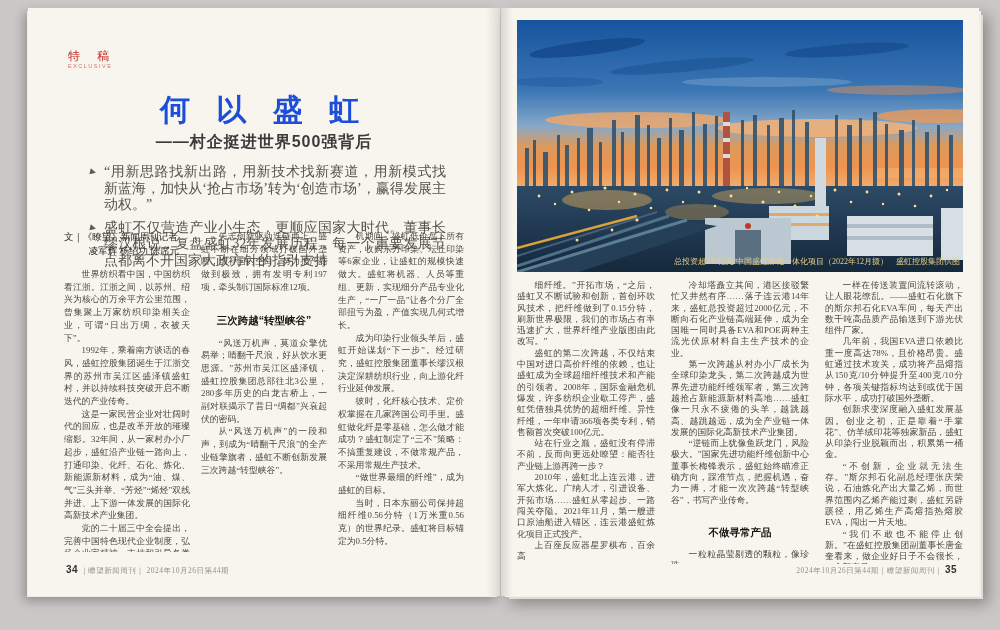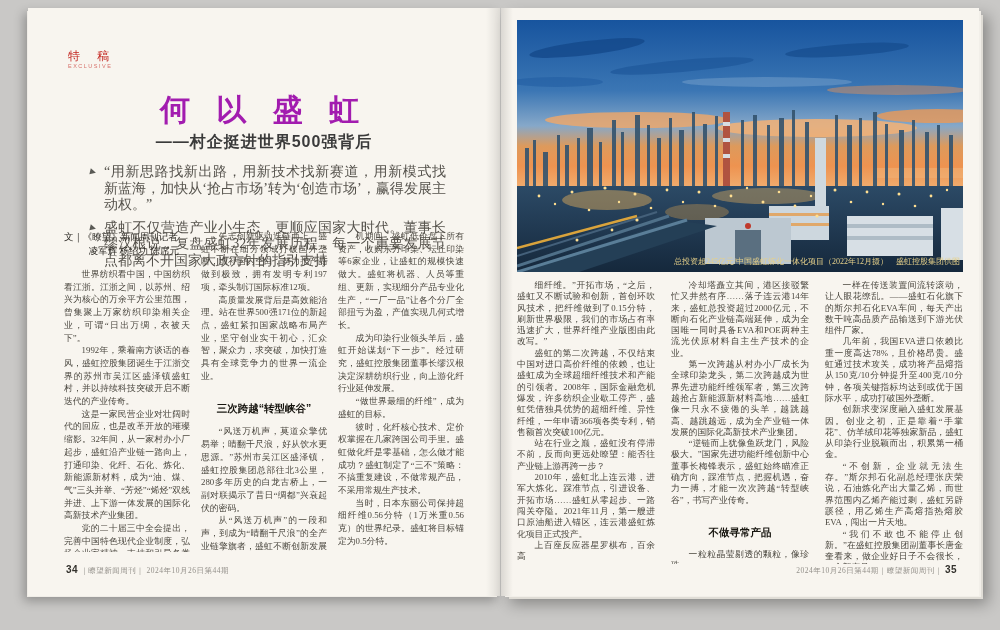--- a/index.html
+++ b/index.html
@@ -28,21 +28,21 @@
   .page.right::before{
     content:'';position:absolute;top:0;left:0;width:12px;height:100%;
     background:linear-gradient(to right,rgba(0,0,0,.12),rgba(0,0,0,0));pointer-events:none;z-index:5;
   }
   
   .tag{position:absolute;left:40px;top:42px;line-height:1.1;}
   .tag-cn{display:block;color:#c3251f;font-weight:normal;font-size:12px;letter-spacing:7px;font-family:"Liberation Sans",sans-serif;}
   .tag-en{display:block;color:#c3251f;opacity:.65;font-size:5.5px;letter-spacing:1.5px;font-family:"Liberation Sans",sans-serif;}
   .title{
     position:absolute;left:0;right:0;top:82px;margin:0;text-align:center;
-    font-size:30px;font-weight:bold;color:#a21caf;letter-spacing:9px;
+    font-size:30px;font-weight:bold;color:#1d4ed8;letter-spacing:9px;
     font-family:"Liberation Sans",sans-serif;
   }
   .subtitle{
     position:absolute;left:0;right:0;top:124px;margin:0;text-align:center;
     font-size:16px;font-weight:bold;color:#3a3a3a;letter-spacing:1px;
     font-family:"Liberation Sans",sans-serif;
   }
   .quotes{position:absolute;left:62px;top:156px;width:356px;}
   .quote{display:flex;margin-bottom:6px;}
   .qmark{
@@ -105,31 +105,30 @@
       <div class="col">
         <p class="byline">文｜《瞭望》新闻周刊记者</p>
         <p class="byline b2">凌军辉 杨绍功 陈席元</p>
         <p>世界纺织看中国，中国纺织看江浙。江浙之间，以苏州、绍兴为核心的万余平方公里范围，曾集聚上万家纺织印染相关企业，可谓“日出万绸，衣被天下”。</p>
         <p>1992年，乘着南方谈话的春风，盛虹控股集团诞生于江浙交界的苏州市吴江区盛泽镇盛虹村，并以持续科技突破开启不断迭代的产业传奇。</p>
         <p>这是一家民营企业对壮阔时代的回应，也是改革开放的璀璨缩影。32年间，从一家村办小厂起步，盛虹沿产业链一路向上，打通印染、化纤、石化、炼化、新能源新材料，成为“油、煤、气”三头并举、“芳烃”“烯烃”双线并进、上下游一体发展的国际化高新技术产业集团。</p>
         <p>党的二十届三中全会提出，完善中国特色现代企业制度，弘扬企业家精神，支持和引导各类企业提高资源要素利用效率和经营管理水平，履行社会责任，加快建设更多世界一流企业。</p>
       </div>
       <div class="col">
         <p>矢志创新驱动迭链而上。盛虹不断在细分领域打破国外垄断，填补国内空白，努力把产品做到极致，拥有发明专利197项，牵头制订国际标准12项。</p>
-        <p>高质量发展背后是高效能治理。站在世界500强171位的新起点，盛虹紧扣国家战略布局产业，坚守创业实干初心，汇众智，聚众力，求突破，加快打造具有全球竞争力的世界一流企业。</p>
         <div class="sec-head">三次跨越“转型峡谷”</div>
         <p>“风送万机声，莫道众擎优易举；晴翻千尺浪，好从饮水更思源。”苏州市吴江区盛泽镇，盛虹控股集团总部往北3公里，280多年历史的白龙古桥上，一副对联揭示了昔日“绸都”兴衰起伏的密码。</p>
         <p>从“风送万机声”的一段和声，到成为“晴翻千尺浪”的全产业链擎旗者，盛虹不断创新发展三次跨越“转型峡谷”。</p>
 
       </div>
       <div class="col">
         <p>机期间，盛虹低价盘下所有资产，收购东方印染、坛丘印染等6家企业，让盛虹的规模快速做大。盛虹将机器、人员等重组、更新，实现细分产品专业化生产，“一厂一品”让各个分厂全部扭亏为盈，产值实现几何式增长。</p>
         <p>成为印染行业领头羊后，盛虹开始谋划“下一步”。经过研究，盛虹控股集团董事长缪汉根决定深耕纺织行业，向上游化纤行业延伸发展。</p>
+        <p>彼时，化纤核心技术、定价权掌握在几家跨国公司手里。盛虹做化纤是零基础，怎么做才能成功？盛虹制定了“三不”策略：不搞重复建设，不做常规产品，不采用常规生产技术。</p>
         <p>“做世界最细的纤维”，成为盛虹的目标。</p>
-        <p>彼时，化纤核心技术、定价权掌握在几家跨国公司手里。盛虹做化纤是零基础，怎么做才能成功？盛虹制定了“三不”策略：不搞重复建设，不做常规产品，不采用常规生产技术。</p>
         <p>当时，日本东丽公司保持超细纤维0.56分特（1万米重0.56克）的世界纪录。盛虹将目标锚定为0.5分特。</p>
 
       </div>
     </div>
 
     <div class="footer">
       <span class="pagenum">34</span>
       <span>｜瞭望新闻周刊｜ 2024年10月26日第44期</span>
     </div>
   </div>
@@ -265,21 +264,21 @@
           <circle cx="300" cy="196" r="1.6"></circle>
       </g>
       <text x="300" y="244" text-anchor="middle" font-size="8" fill="#e6d089">总投资超245亿元/中国盛虹炼化一体化项目（2022年12月摄）　盛虹控股集团供图</text>
     </svg>
 
     <div class="cols">
       <div class="col">
         <p>细纤维。”开拓市场，“之后，盛虹又不断试验和创新，首创环吹风技术，把纤维做到了0.15分特，刷新世界极限，我们的市场占有率迅速扩大，世界纤维产业版图由此改写。”</p>
         <p>盛虹的第二次跨越，不仅结束中国对进口高价纤维的依赖，也让盛虹成为全球超细纤维技术和产能的引领者。2008年，国际金融危机爆发，许多纺织企业歇工停产，盛虹凭借独具优势的超细纤维、异性纤维，一年申请366项各类专利，销售额首次突破100亿元。</p>
         <p>站在行业之巅，盛虹没有停滞不前，反而向更远处瞭望：能否往产业链上游再跨一步？</p>
-        <p>2010年，盛虹北上连云港，进军大炼化。踩准节点，引进设备、开拓市场……盛虹从零起步、一路闯关夺隘。2021年11月，第一艘进口原油船进入锚区，连云港盛虹炼化项目正式投产。</p>
+        <p>2010年，盛虹北上连云港，进军大炼化。广纳人才，引进设备、开拓市场……盛虹从零起步、一路闯关夺隘。2021年11月，第一艘进口原油船进入锚区，连云港盛虹炼化项目正式投产。</p>
         <p>上百座反应器星罗棋布，百余高</p>
       </div>
       <div class="col">
         <p>冷却塔矗立其间，港区接驳繁忙又井然有序……落子连云港14年来，盛虹总投资超过2000亿元，不断向石化产业链高端延伸，成为全国唯一同时具备EVA和POE两种主流光伏原材料自主生产技术的企业。</p>
         <p>第一次跨越从村办小厂成长为全球印染龙头，第二次跨越成为世界先进功能纤维领军者，第三次跨越抢占新能源新材料高地……盛虹像一只永不疲倦的头羊，越跳越高、越跳越远，成为全产业链一体发展的国际化高新技术产业集团。</p>
         <p>“逆链而上犹像鱼跃龙门，风险极大。”国家先进功能纤维创新中心董事长梅锋表示，盛虹始终瞄准正确方向，踩准节点，把握机遇，奋力一搏，才能一次次跨越“转型峡谷”，书写产业传奇。</p>
         <div class="sec-head">不做寻常产品</div>
         <p>一粒粒晶莹剔透的颗粒，像珍珠</p>
       </div>
       <div class="col">

